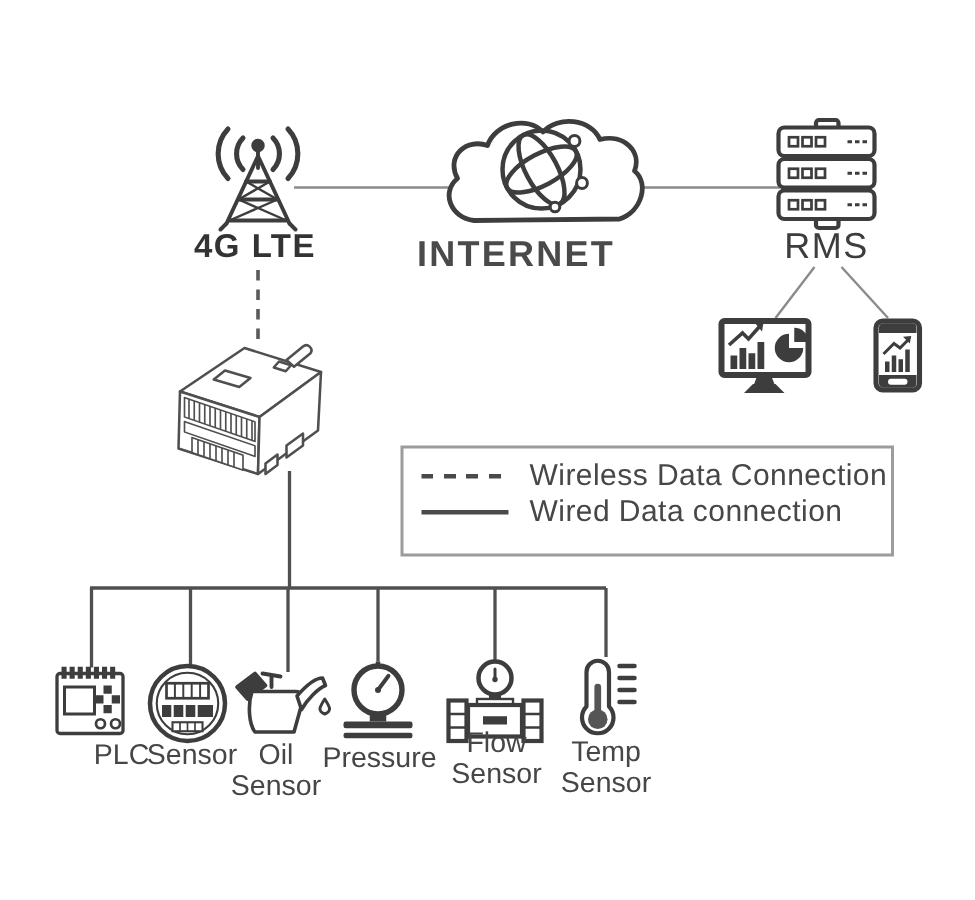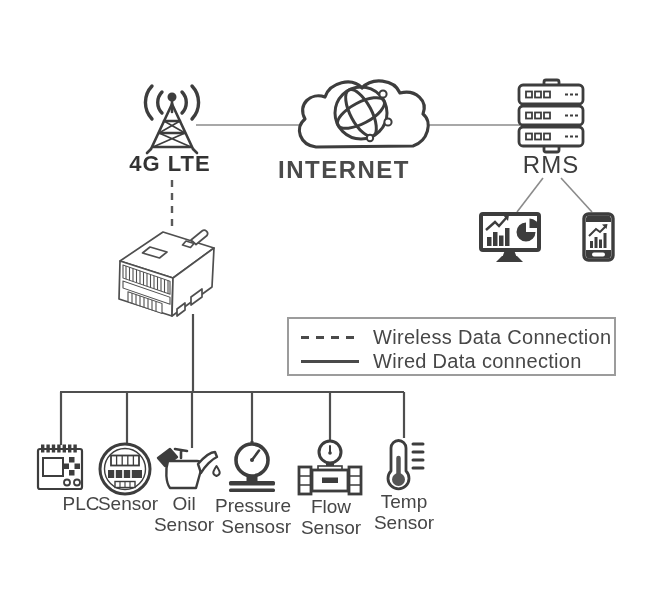--- a/index.html
+++ b/index.html
@@ -7,22 +7,22 @@
     position:relative;width:650px;height:600px;background:#ffffff;overflow:hidden;
     font-family:"Liberation Sans",sans-serif;
   }
   .lbl{position:absolute;transform:translateX(-50%);white-space:nowrap;text-align:center;color:#3f3f3f;}
   .lbl-tower{font-size:22px;font-weight:700;letter-spacing:1px;color:#333;}
   .lbl-internet{font-size:24px;font-weight:700;letter-spacing:1.5px;color:#4a4a4a;}
   .lbl-rms{font-size:24px;font-weight:500;letter-spacing:1px;color:#3d3d3d;}
   .lbl-device{font-size:28px;font-weight:800;letter-spacing:.5px;color:#2e2e2e;}
   .sensor-label{font-size:19px;line-height:21px;color:#464646;}
   .legend{
-    position:absolute;left:287px;top:297px;width:329px;height:59px;
-    border:2px solid #9c9c9c;background:#fff;box-sizing:border-box;margin-top:20px;
+    position:absolute;left:267px;top:297px;width:329px;height:74px;
+    border:2px solid #9c9c9c;background:#fff;box-sizing:border-box;
   }
   .legend-row{position:absolute;left:12px;display:flex;align-items:center;height:22px;}
   .legend-row.r1{top:7px;}
   .legend-row.r2{top:31px;}
   .swatch{width:58px;height:3px;margin-right:14px;flex:0 0 auto;}
   .swatch.dashed{background:repeating-linear-gradient(90deg,#4a4a4a 0 8px,transparent 8px 15px);}
   .swatch.solid{background:#4a4a4a;}
   .legend-text{font-size:20px;color:#474747;letter-spacing:.3px;white-space:nowrap;}
   svg{position:absolute;left:0;top:0;}
 </style>
@@ -259,23 +259,22 @@
   <div class="lbl sensor-label" style="left:128px;top:493px;">
     <div>Sensor</div>
     <div></div>
   </div>
   <div class="lbl sensor-label" style="left:184px;top:493px;">
     <div>Oil</div>
     <div>Sensor</div>
   </div>
   <div class="lbl sensor-label" style="left:253px;top:495px;text-align:right;">
     <div>Pressure</div>
-    <div>Sensosr</div>
-  </div>
-  <div class="lbl sensor-label" style="left:331px;top:496px;">
+  </div>
+  <div class="lbl sensor-label" style="left:331px;top:485px;">
     <div>Flow</div>
     <div>Sensor</div>
   </div>
   <div class="lbl sensor-label" style="left:404px;top:491px;">
     <div>Temp</div>
     <div>Sensor</div>
   </div>
 
 </div>
 

